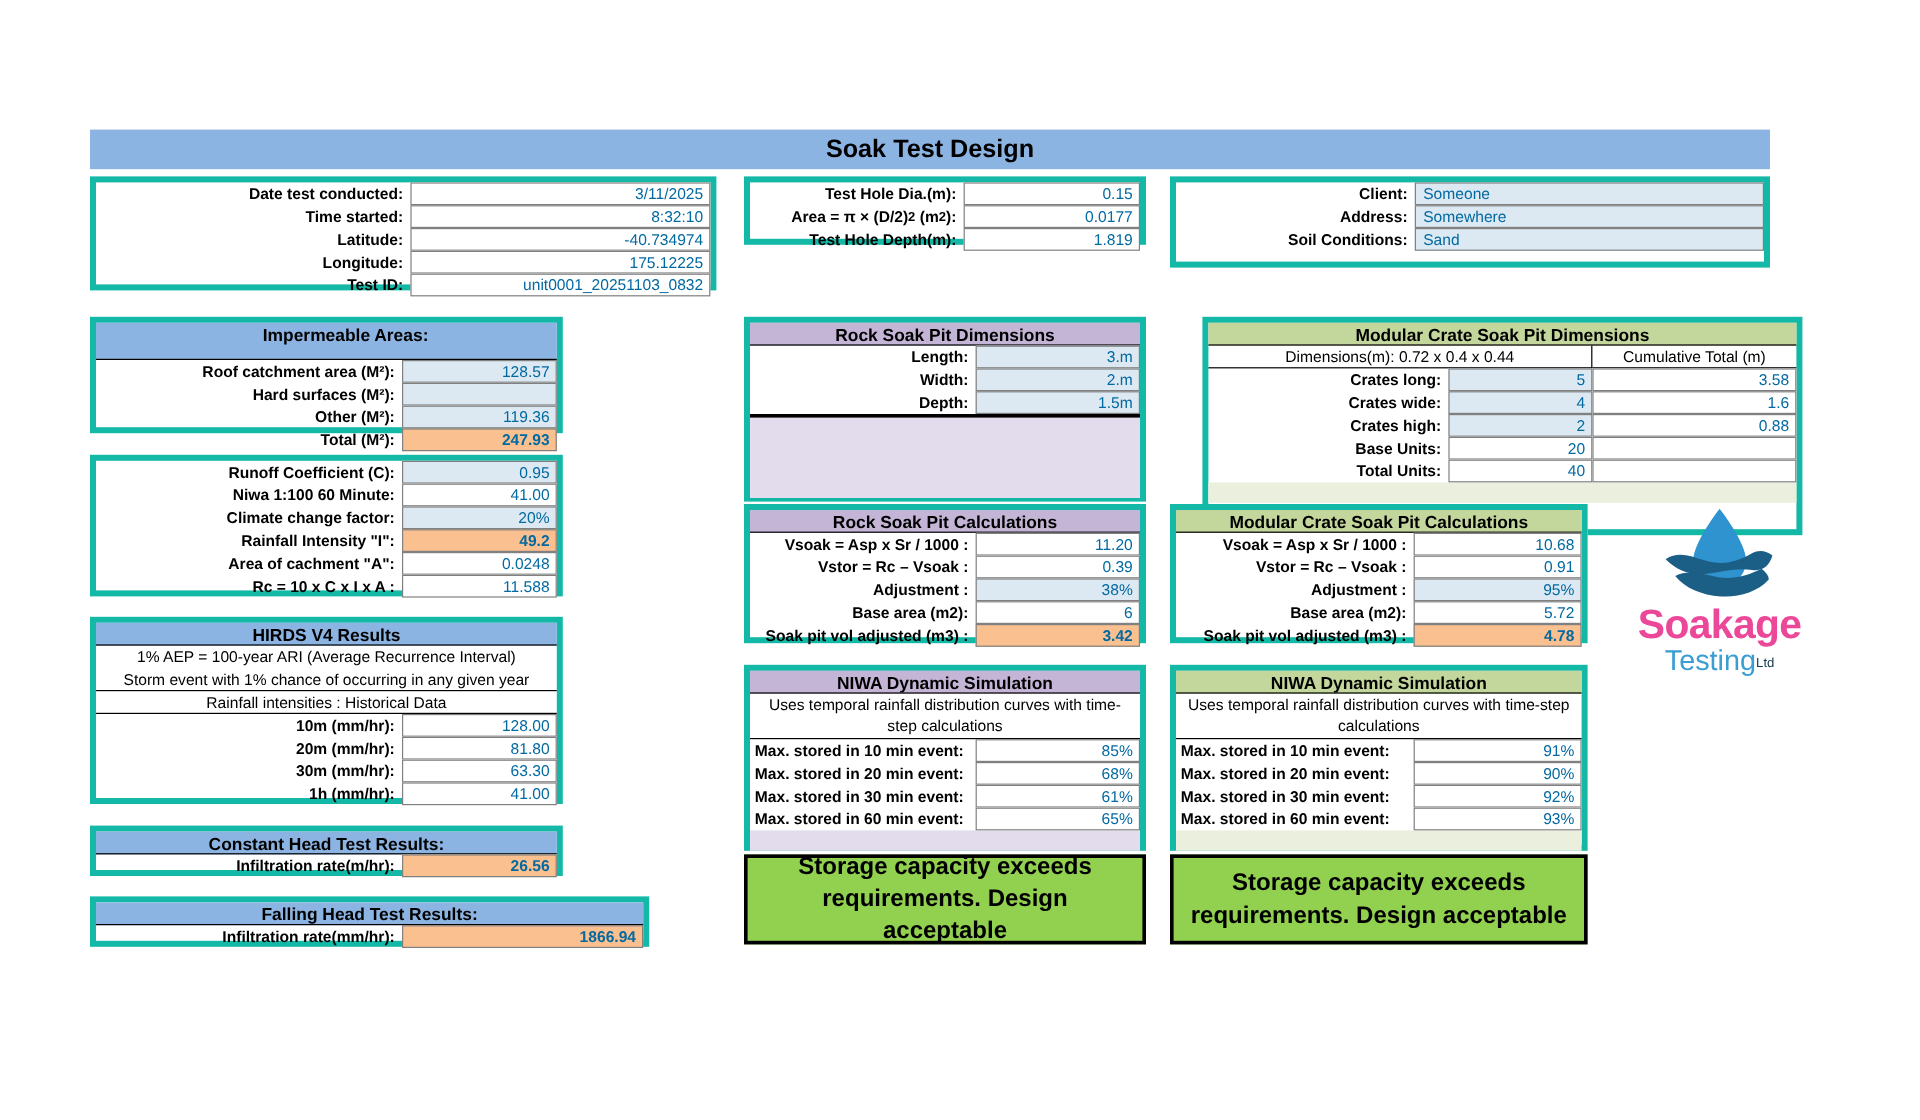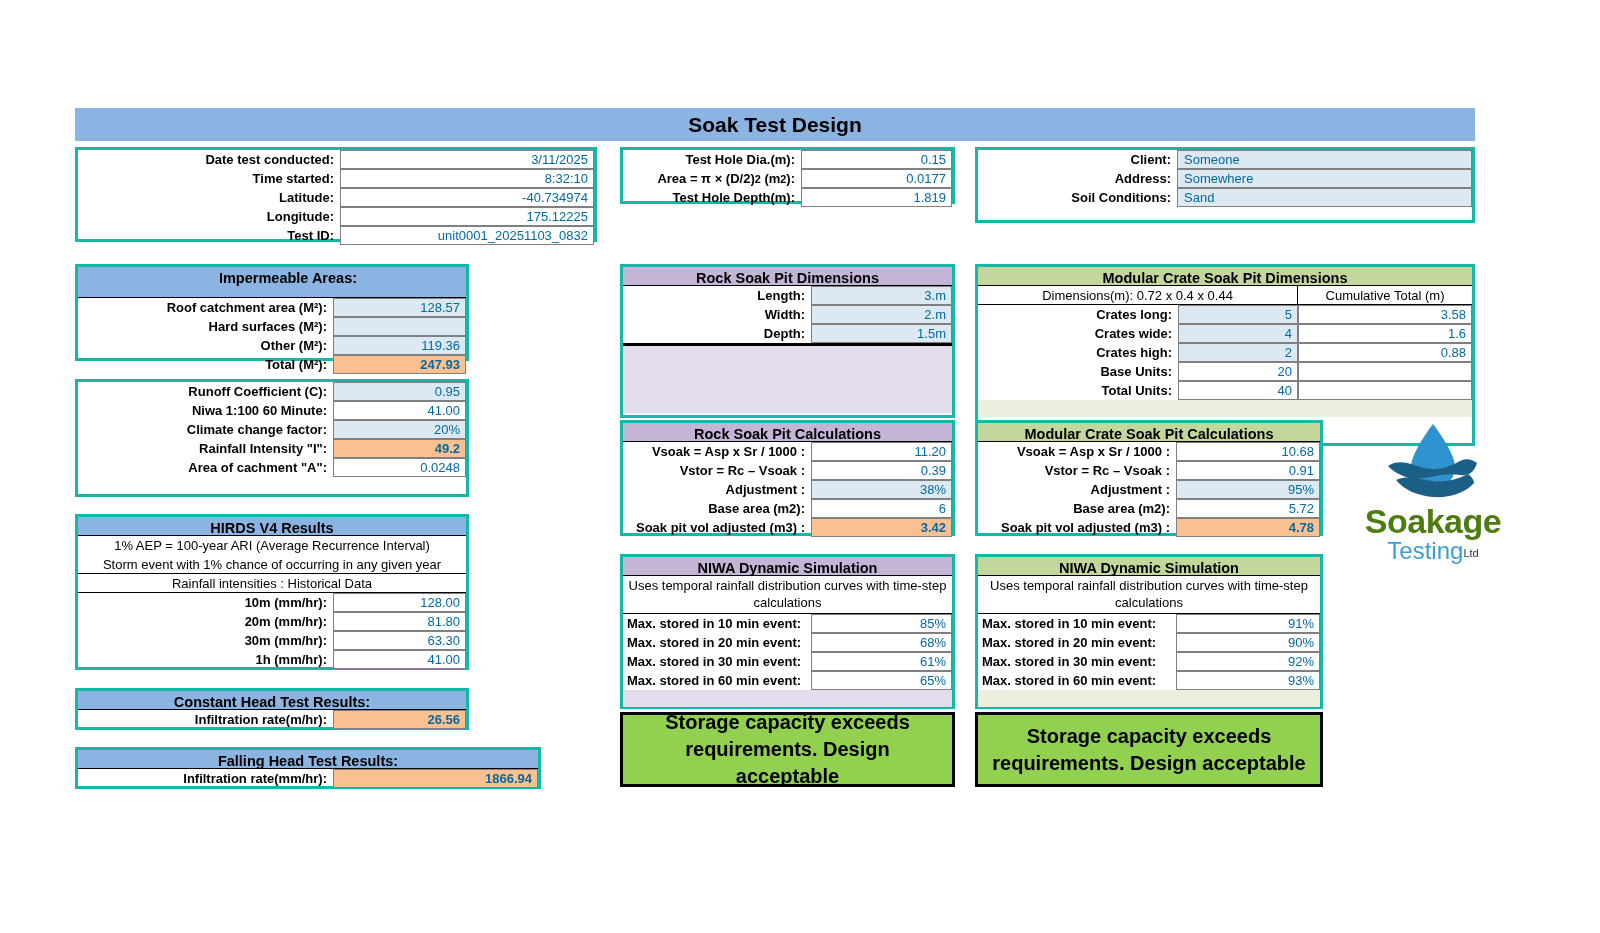--- a/index.html
+++ b/index.html
@@ -11,21 +11,21 @@
   }
   #page {
     position: relative;
     width: 1600px; height: 933px;
     background: #ffffff;
   }
 
   
   .blk {
     position: absolute;
-    border: 3px solid #14b8a6;
+    border: 5px solid #14b8a6;
     background: #ffffff;
   }
   .hdr {
     background: #8cb4e2;
     text-align: center;
     font-weight: bold;
     font-size: 14.5px;
     color: #000;
     line-height: 1;
     padding: 4px 0 5px 0;
@@ -94,21 +94,21 @@
     background: #8cb4e2;
     display: flex; align-items: center; justify-content: center;
     font-weight: bold; font-size: 21px; color: #000;
   }
 
   
   #logo { position: absolute; left: 1348px; top: 418px; width: 170px; height: 155px; }
   #logo .wordmark1 {
     position: absolute; left: 0; top: 86px; width: 170px;
     text-align: center; font-size: 34px; font-weight: bold;
-    color: #4d7c0f; letter-spacing: -0.5px; line-height: 1;
+    color: #ec4899; letter-spacing: -0.5px; line-height: 1;
   }
   #logo .wordmark2 {
     position: absolute; left: 0; top: 121px; width: 170px;
     text-align: center; font-size: 24px; color: #3a9ed4; line-height: 1;
   }
   #logo .wordmark2 .ltd { font-size: 11px; color: #15374f; vertical-align: 2px; }
 </style>
 </head>
 <body>
 
@@ -202,20 +202,24 @@
       <div class="lbl" style="flex:0 0 255px;">Climate change factor:</div>
       <div class="val blue">20%</div>
     </div>
     <div class="row">
       <div class="lbl" style="flex:0 0 255px;">Rainfall Intensity "I":</div>
       <div class="val orange">49.2</div>
     </div>
     <div class="row">
       <div class="lbl" style="flex:0 0 255px;">Area of cachment "A":</div>
       <div class="val">0.0248</div>
+    </div>
+    <div class="row">
+      <div class="lbl" style="flex:0 0 255px;">Rc = 10 x C x I x A :</div>
+      <div class="val">11.588</div>
     </div>
   </div>
 
   <div class="blk" style="left:75px; top:514px; width:394px; height:156px;">
     <div class="hdr" style="height:19px;">HIRDS V4 Results</div>
     <div class="fullrow" style="height:19px; border-bottom:none;">1% AEP = 100-year ARI (Average Recurrence Interval)</div>
     <div class="fullrow" style="height:19px;">Storm event with 1% chance of occurring in any given year</div>
     <div class="fullrow" style="height:19px;">Rainfall intensities : Historical Data</div>
     <div class="row">
       <div class="lbl" style="flex:0 0 255px;">10m (mm/hr):</div>
@@ -309,21 +313,21 @@
     </div>
     <div class="row">
       <div class="lbl" style="flex:0 0 188px; text-align:left; justify-content:flex-start; padding-left:4px;">Max. stored in 60 min event:</div>
       <div class="val">65%</div>
     </div>
     <div class="spacer-purple" style="height:17px;"></div>
   </div>
 
   <div class="greenbox" style="left:620px; top:712px; width:335px; height:75px;">Storage capacity exceeds requirements. Design acceptable</div>
 
-  <div class="blk" style="left:975px; top:264px; width:500px; height:182px;">
+  <div class="blk" style="left:1002px; top:264px; width:500px; height:182px;">
     <div class="hdr green" style="height:19px;">Modular Crate Soak Pit Dimensions</div>
     <div style="display:flex; height:19px;">
       <div class="fullrow" style="flex:0 0 320px; border-right:1px solid #000;">Dimensions(m): 0.72 x 0.4 x 0.44</div>
       <div class="fullrow" style="flex:1 1 auto;">Cumulative Total (m)</div>
     </div>
     <div class="row">
       <div class="lbl" style="flex:0 0 200px;">Crates long:</div>
       <div class="val blue" style="flex:0 0 120px;">5</div>
       <div class="val">3.58</div>
     </div>

